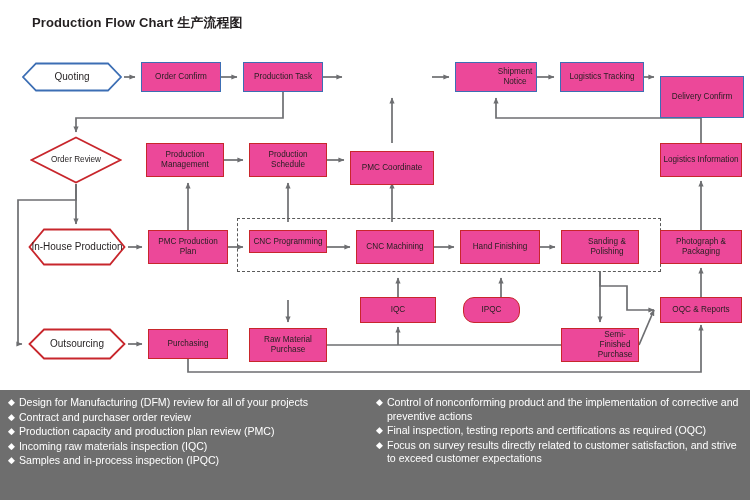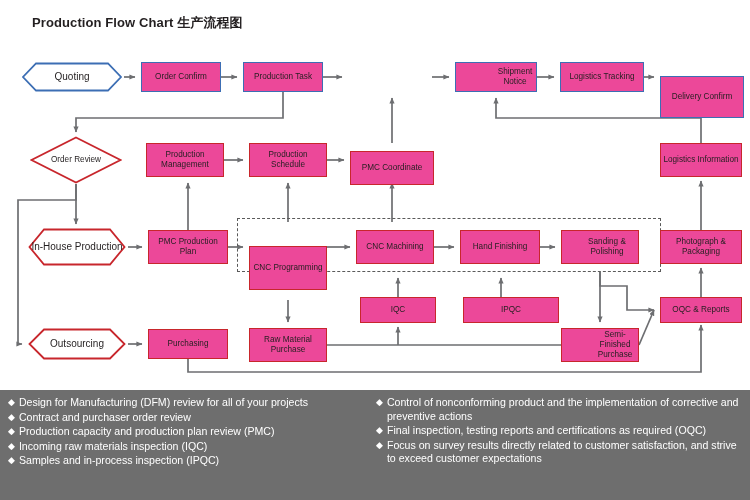--- a/index.html
+++ b/index.html
@@ -199,33 +199,33 @@
 
     <div class="hex" style="left:28px; top:228px; width:98px; height:38px;">
       <svg width="98" height="38" viewBox="0 0 98 38" xmlns="http://www.w3.org/2000/svg">
         <polygon points="16,1.5 82,1.5 96.5,19 82,36.5 16,36.5 1.5,19" fill="#ffffff" stroke="#c8262c" stroke-width="1.8"></polygon>
       </svg>
       <span class="lbl">In-House Production</span>
     </div>
 
     <div class="node red" style="left:148px; top:230px; width:80px; height:34px;">PMC Production Plan</div>
 
-    <div class="node red" style="left:249px; top:246px; width:78px; height:44px;">CNC Programming</div>
+    <div class="node red" style="left:249px; top:230px; width:78px; height:23px;">CNC Programming</div>
 
     <div class="node red" style="left:356px; top:230px; width:78px; height:34px;">CNC Machining</div>
 
     <div class="node red" style="left:460px; top:230px; width:80px; height:34px;">Hand Finishing</div>
 
     <div class="node red" style="left:561px; top:230px; width:78px; height:34px;padding-left:16px;">Sanding &amp; Polishing</div>
 
     <div class="node red" style="left:660px; top:230px; width:82px; height:34px;">Photograph &amp; Packaging</div>
 
     <div class="node red" style="left:360px; top:297px; width:76px; height:26px;">IQC</div>
 
-    <div class="node red" style="left:463px; top:297px; width:96px; height:26px;">IPQC</div>
+    <div class="node red" style="left:463px; top:297px; width:57px; height:26px;border-radius:11px;">IPQC</div>
 
     <div class="node red" style="left:660px; top:297px; width:82px; height:26px;">OQC &amp; Reports</div>
 
     <div class="hex" style="left:28px; top:328px; width:98px; height:32px;">
       <svg width="98" height="32" viewBox="0 0 98 32" xmlns="http://www.w3.org/2000/svg">
         <polygon points="16,1.5 82,1.5 96.5,16 82,30.5 16,30.5 1.5,16" fill="#ffffff" stroke="#c8262c" stroke-width="1.8"></polygon>
       </svg>
       <span class="lbl">Outsourcing</span>
     </div>
 

